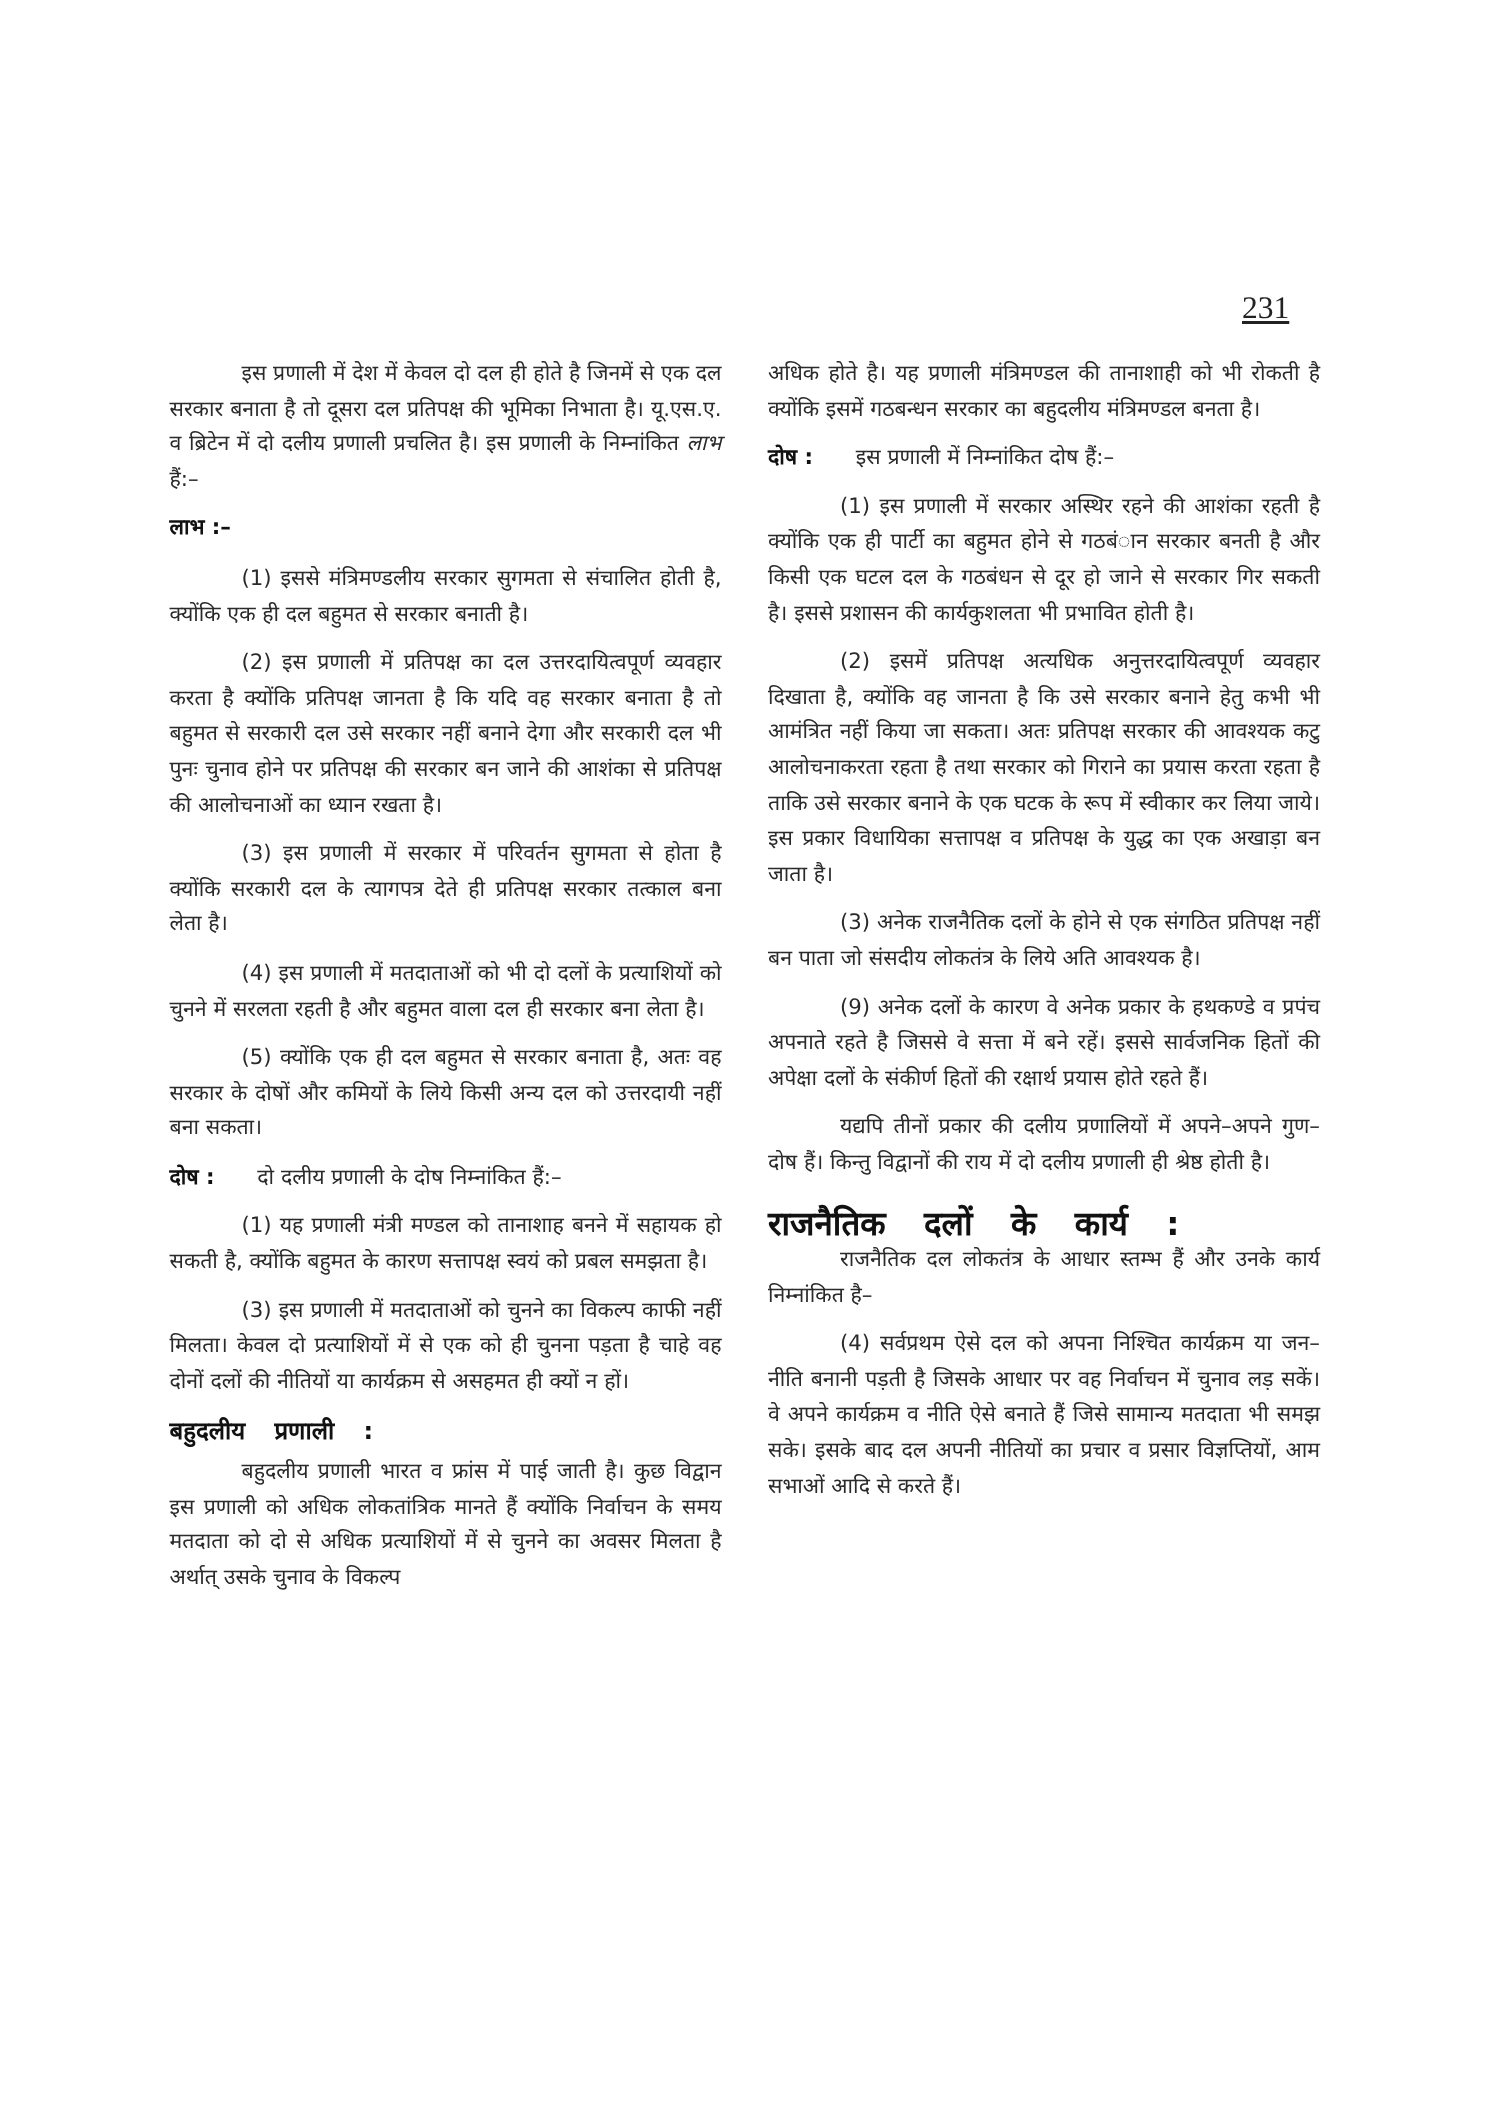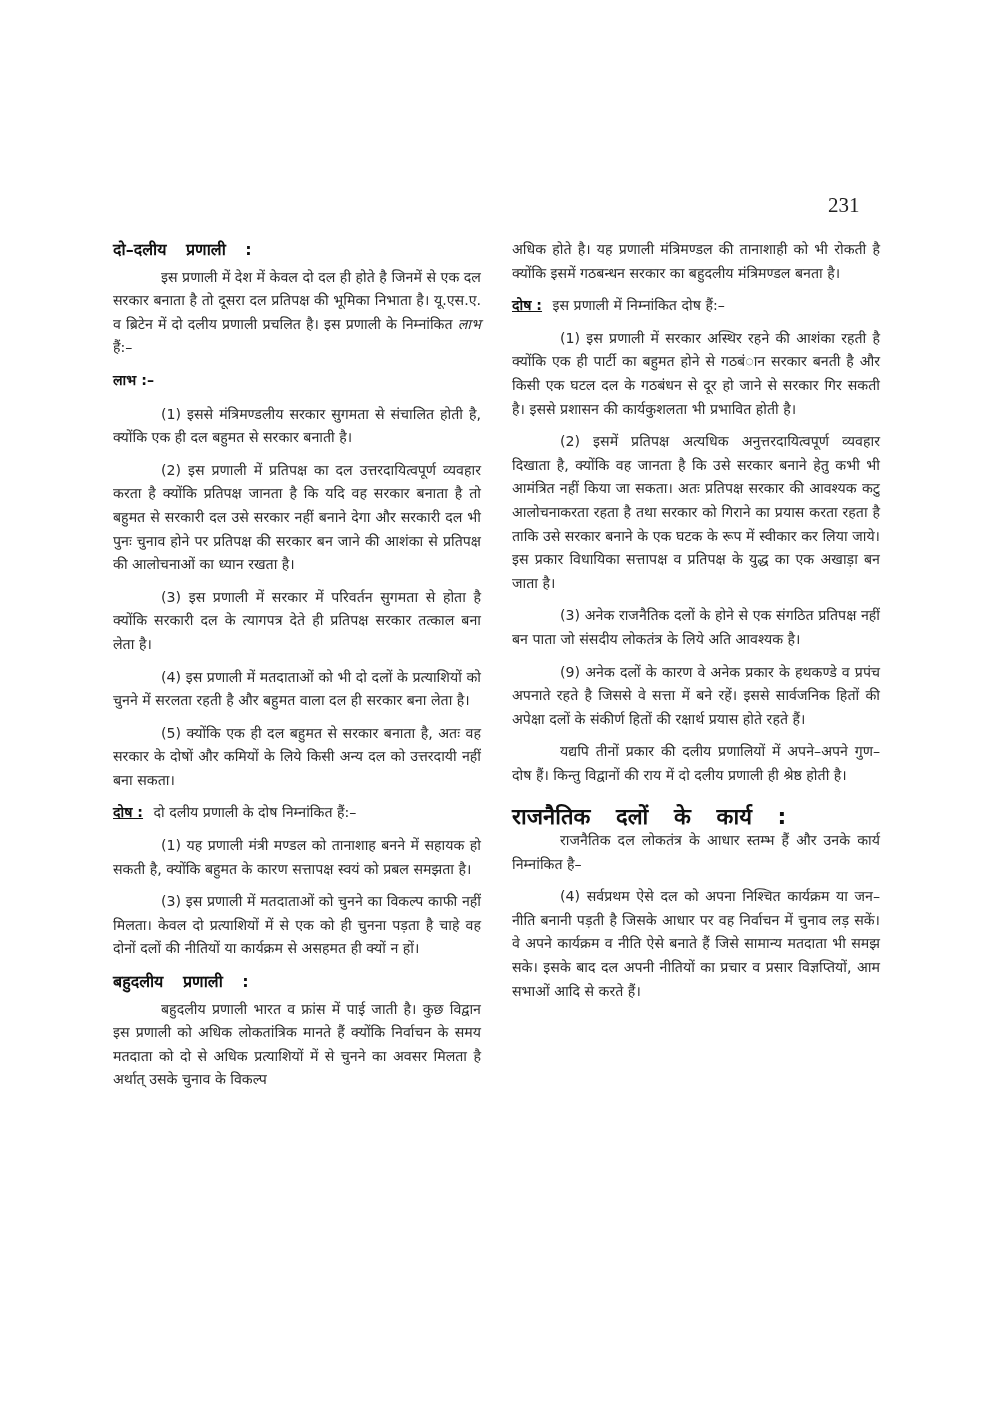--- a/index.html
+++ b/index.html
@@ -2,46 +2,45 @@
 <html><head>
 <meta charset="utf-8">
 <style>
   html, body { margin: 0; padding: 0; background: #ffffff; }
   body {
     width: 992px; height: 1403px; position: relative; overflow: hidden;
     font-family: "DejaVu Sans", sans-serif; color: #2a2a2a;
   }
   .page-number {
     position: absolute; left: 828px; top: 193px;
-    font-family: "Liberation Serif", serif; font-size: 21px; color: #222;
+    font-family: "Liberation Serif", serif; font-size: 21px; color: #222; text-decoration: underline;
   }
   .col {
     position: absolute; top: 238px; width: 368px;
     font-size: 14.2px; line-height: 23.6px; text-align: justify;
   }
   .col-left { left: 113px; }
   .col-right { left: 512px; }
   .heading {
     font-weight: bold; font-size: 16px; margin: 0 0 4px 0; color: #111;
     word-spacing: 14px;
   }
   .heading.big { font-size: 22px; margin: 18px 0 0 0; word-spacing: 18px; }
-  .label-inline { font-weight: bold; color: #111; margin-right: 6px; text-decoration: underline; }
+  .label-inline { font-weight: bold; color: #111; margin-right: 24px; }
   p { margin: 0 0 9px 0; text-indent: 48px; }
   p.noindent { text-indent: 0; }
   .sub-label { font-weight: bold; margin: 0 0 10px 0; color: #111; }
   em { font-style: italic; }
 </style>
 </head>
 <body>
 
 <div class="page-number">231</div>
 
 <div class="col col-left">
-  <div class="heading">दो–दलीय प्रणाली :</div>
   <p><span>इस प्रणाली में देश में केवल दो दल ही होते है जिनमें से एक दल सरकार बनाता है तो दूसरा दल प्रतिपक्ष की भूमिका निभाता है। यू.एस.ए. व ब्रिटेन में दो दलीय प्रणाली प्रचलित है। इस प्रणाली के निम्नांकित</span> <em>लाभ</em><span> हैं:–</span></p>
   <div class="sub-label">लाभ   :–</div>
   <p>(1) इससे मंत्रिमण्डलीय सरकार सुगमता से संचालित होती है, क्योंकि एक ही दल बहुमत से सरकार बनाती है।</p>
   <p>(2) इस प्रणाली में प्रतिपक्ष का दल उत्तरदायित्वपूर्ण व्यवहार करता है क्योंकि प्रतिपक्ष जानता है कि यदि वह सरकार बनाता है तो बहुमत से सरकारी दल उसे सरकार नहीं बनाने देगा और सरकारी दल भी पुनः चुनाव होने पर प्रतिपक्ष की सरकार बन जाने की आशंका से प्रतिपक्ष की आलोचनाओं का ध्यान रखता है।</p>
   <p>(3) इस प्रणाली में सरकार में परिवर्तन सुगमता से होता है क्योंकि सरकारी दल के त्यागपत्र देते ही प्रतिपक्ष सरकार तत्काल बना लेता है।</p>
   <p>(4) इस प्रणाली में मतदाताओं को भी दो दलों के प्रत्याशियों को चुनने में सरलता रहती है और बहुमत वाला दल ही सरकार बना लेता है।</p>
   <p>(5) क्योंकि एक ही दल बहुमत से सरकार बनाता है, अतः वह सरकार के दोषों और कमियों के लिये किसी अन्य दल को उत्तरदायी नहीं बना सकता।</p>
   <p class="noindent"><span class="label-inline">दोष :</span> <span>दो दलीय प्रणाली के दोष निम्नांकित हैं:–</span></p>
   <p>(1) यह प्रणाली मंत्री मण्डल को तानाशाह बनने में सहायक हो सकती है, क्योंकि बहुमत के कारण सत्तापक्ष स्वयं को प्रबल समझता है।</p>
   <p>(3) इस प्रणाली में मतदाताओं को चुनने का विकल्प काफी नहीं मिलता। केवल दो प्रत्याशियों में से एक को ही चुनना पड़ता है चाहे वह दोनों दलों की नीतियों या कार्यक्रम से असहमत ही क्यों न हों।</p>

